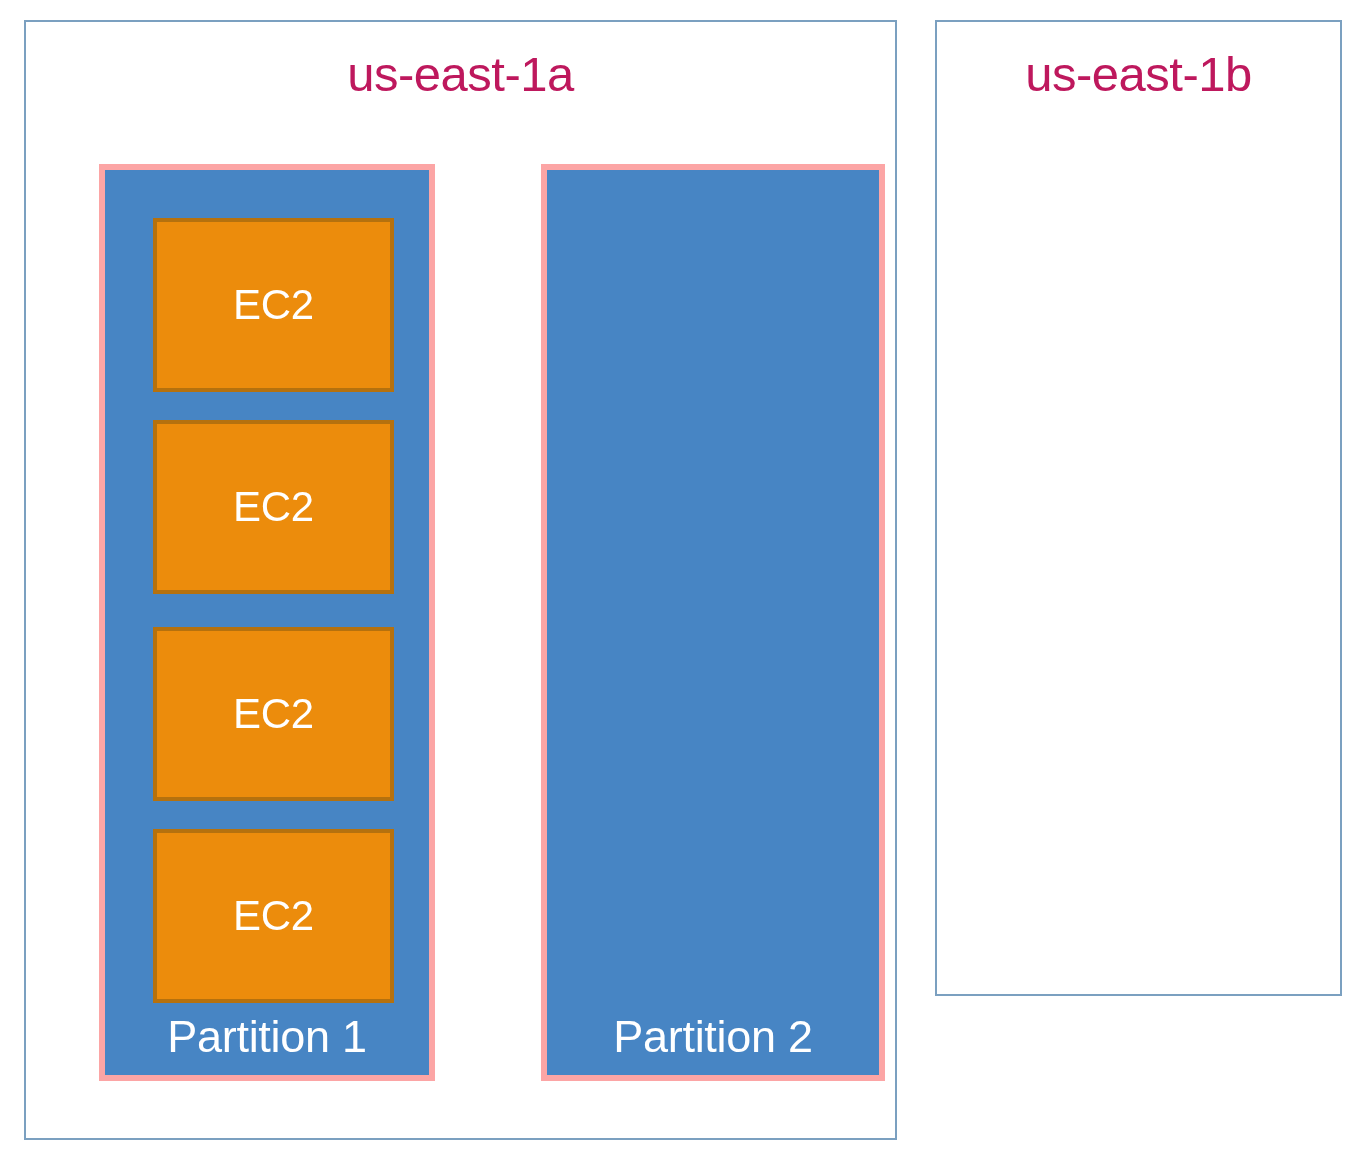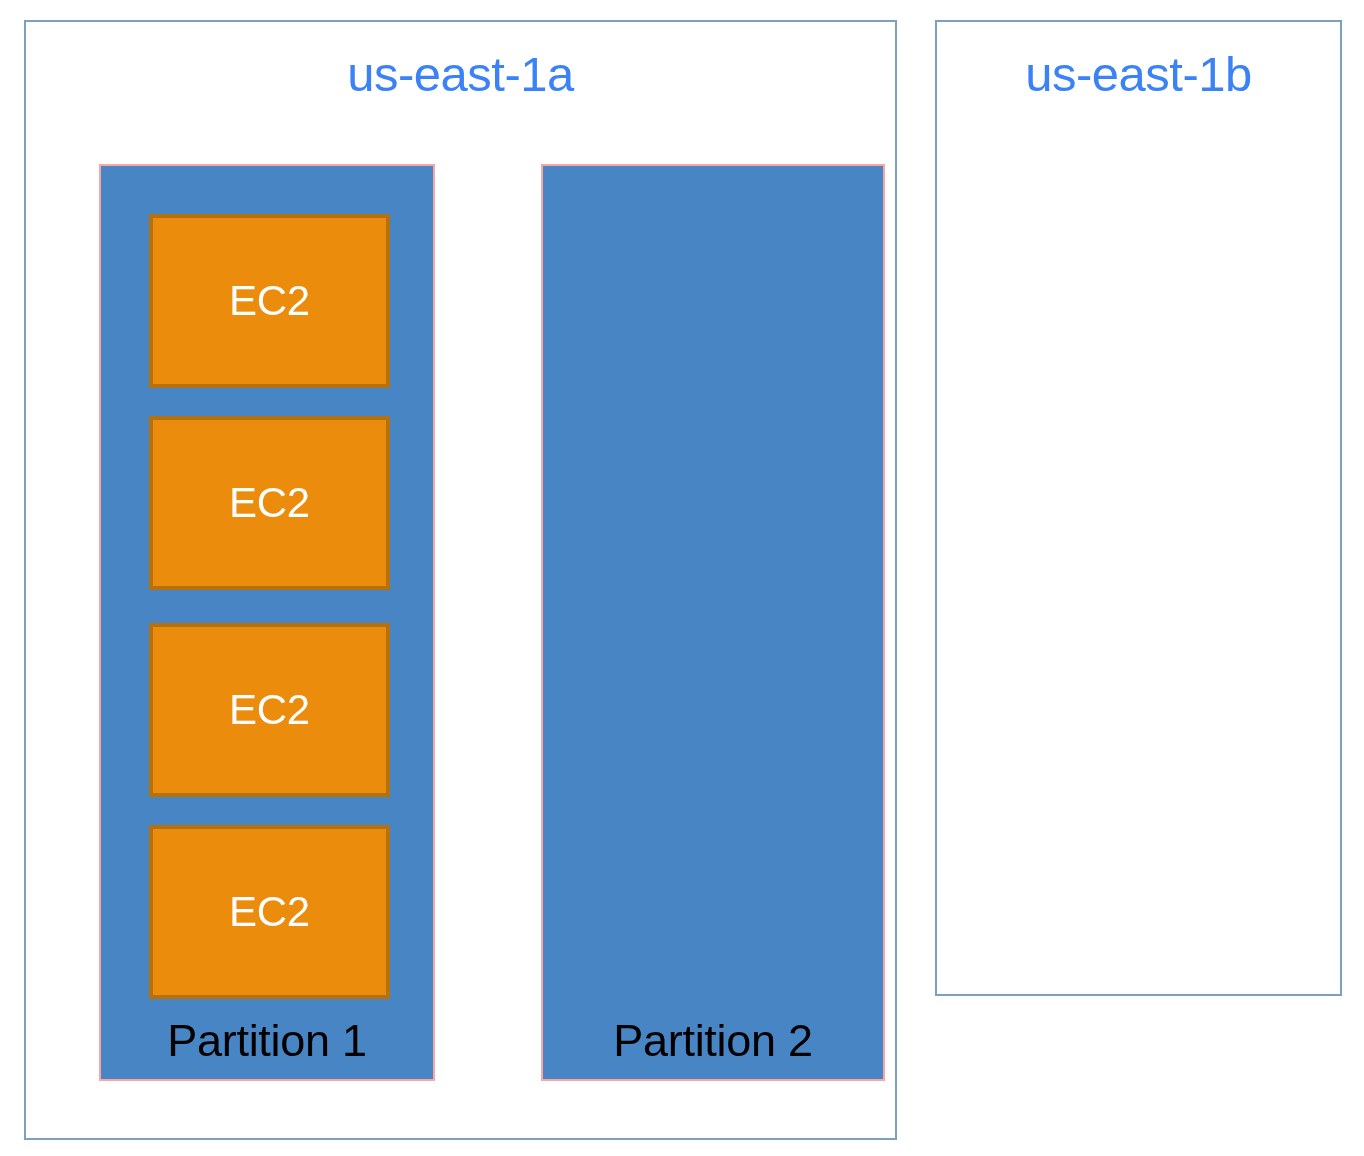--- a/index.html
+++ b/index.html
@@ -42,31 +42,31 @@
   }
 
   .az-title {
     position: absolute;
     left: 0;
     right: 0;
     top: 28px;
     text-align: center;
     font-size: 49px;
     line-height: 1.0;
-    color: #3b82f6;
+    color: #be185d;
     font-family: "Liberation Sans", sans-serif;
     letter-spacing: -0.5px;
     white-space: nowrap;
   }
 
   
   .partition {
     position: absolute;
     background: #4785c4;
-    border: 2px solid #fca5a5;
+    border: 6px solid #fca5a5;
     box-sizing: border-box;
   }
   .partition-1 {
     left: 73px;
     top: 142px;
     width: 336px;
     height: 917px;
   }
   .partition-2 {
     left: 515px;
@@ -76,21 +76,21 @@
   }
 
   .partition-label {
     position: absolute;
     left: 0;
     right: 0;
     bottom: 16px;
     text-align: center;
     font-size: 45px;
     line-height: 1.0;
-    color: #000000;
+    color: #ffffff;
     font-family: "Liberation Sans", sans-serif;
     letter-spacing: -0.3px;
     white-space: nowrap;
   }
 
   
   .ec2 {
     position: absolute;
     left: 48px;           
     width: 241px;

